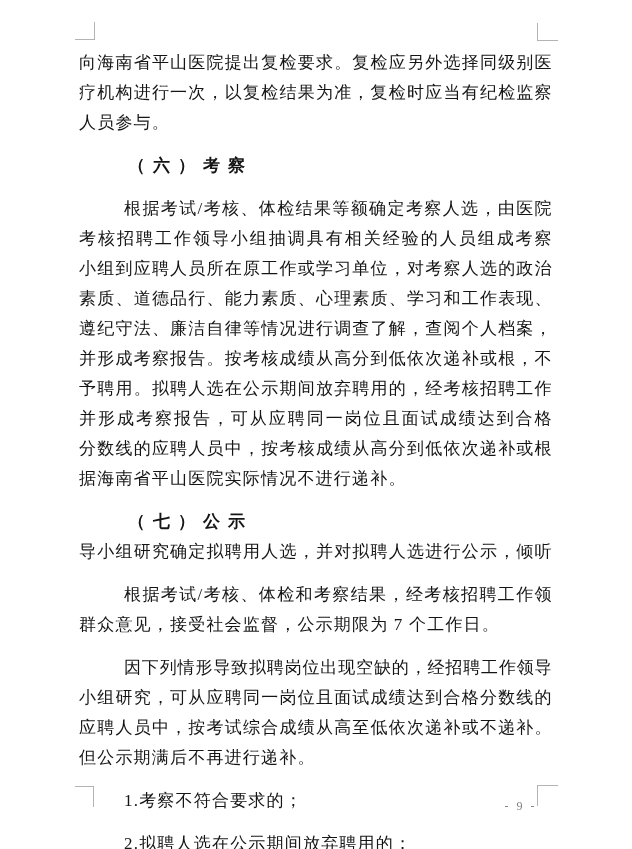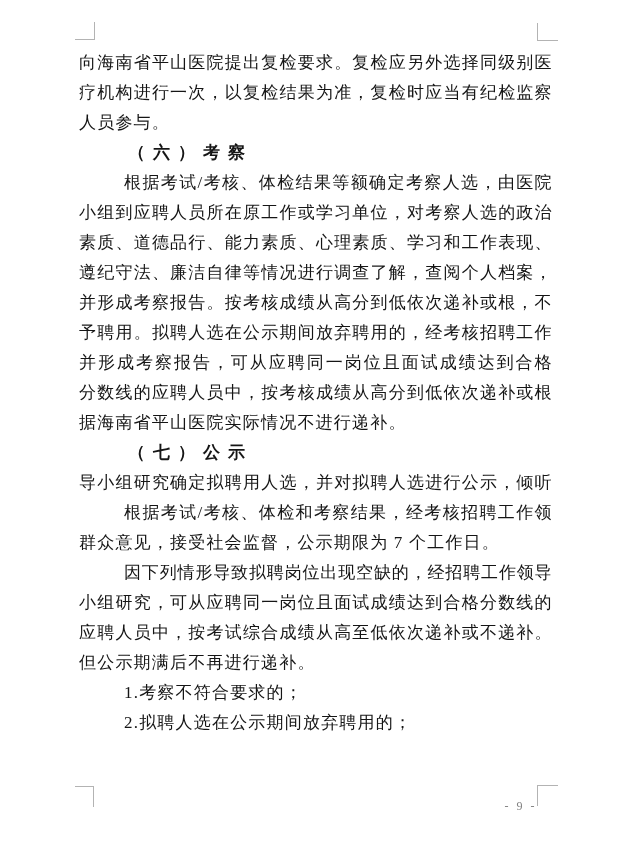--- a/index.html
+++ b/index.html
@@ -60,20 +60,21 @@
     font-family: Liberation Serif, serif;
   }
   .line.justify {
     letter-spacing: 0.4px;
     text-align: justify;
     text-align-last: justify;
     text-justify: inter-character;
   }
   .line.indent {
     text-indent: 45px;
+    margin-top: 13px;
   }
   .line.heading {
     font-weight: bold;
     letter-spacing: 8px;
     text-indent: 49px;
   }
   .footer {
     position: absolute;
     left: 0;
     right: 95px;
@@ -94,20 +95,21 @@
   <div class="crop tr"></div>
   <div class="crop bl"></div>
   <div class="crop br"></div>
 
   <div class="textblock">
       <div class="line justify">向海南省平山医院提出复检要求。复检应另外选择同级别医</div>
       <div class="line justify">疗机构进行一次，以复检结果为准，复检时应当有纪检监察</div>
       <div class="line">人员参与。</div>
       <div class="line indent heading">（六）考察</div>
       <div class="line justify indent">根据考试/考核、体检结果等额确定考察人选，由医院</div>
+      <div class="line justify">考核招聘工作领导小组抽调具有相关经验的人员组成考察</div>
       <div class="line justify">小组到应聘人员所在原工作或学习单位，对考察人选的政治</div>
       <div class="line justify">素质、道德品行、能力素质、心理素质、学习和工作表现、</div>
       <div class="line justify">遵纪守法、廉洁自律等情况进行调查了解，查阅个人档案，</div>
       <div class="line justify">并形成考察报告。按考核成绩从高分到低依次递补或根，不</div>
       <div class="line justify">予聘用。拟聘人选在公示期间放弃聘用的，经考核招聘工作</div>
       <div class="line justify">并形成考察报告，可从应聘同一岗位且面试成绩达到合格</div>
       <div class="line justify">分数线的应聘人员中，按考核成绩从高分到低依次递补或根</div>
       <div class="line">据海南省平山医院实际情况不进行递补。</div>
       <div class="line indent heading">（七）公示</div>
       <div class="line justify">导小组研究确定拟聘用人选，并对拟聘人选进行公示，倾听</div>

